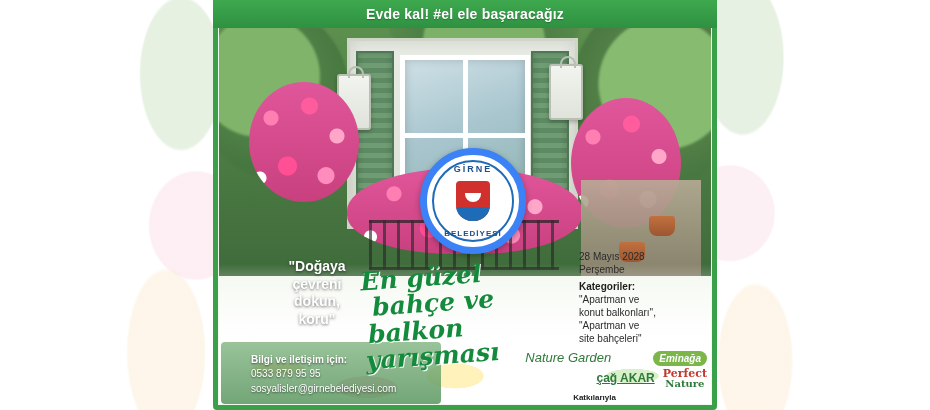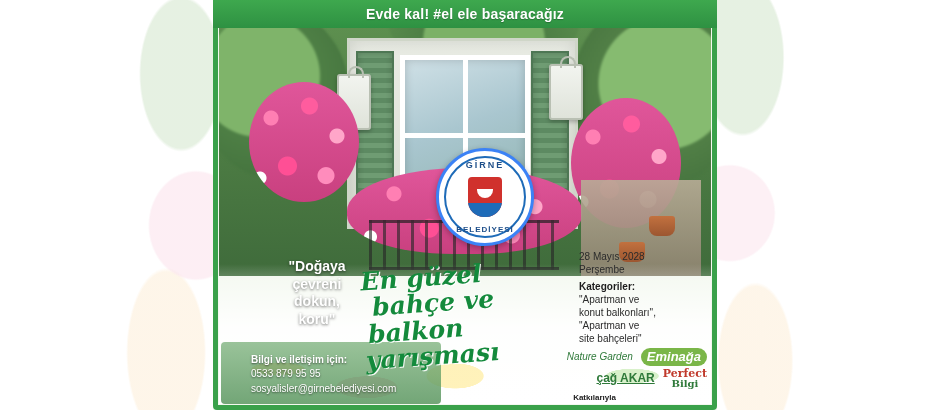--- a/index.html
+++ b/index.html
@@ -186,25 +186,25 @@
   .pot {
     position: absolute;
     width: 26px; height: 20px;
     background: linear-gradient(180deg,#c2713f 0%, #9c5630 100%);
     border-radius: 3px 3px 8px 8px;
   }
 
   
   .emblem {
     position: absolute;
-    left: 223px; top: 148px;
+    left: 207px; top: 148px;
     width: 92px; height: 92px;
     border-radius: 50%;
     background: #ffffff;
-    border: 3px solid #3b82f6;
+    border: 7px solid #3b82f6;
     box-shadow: 0 2px 6px rgba(0,0,0,0.3);
     z-index: 34;
     display: flex;
     flex-direction: column;
     align-items: center;
     justify-content: center;
   }
   .emblem .ring {
     position: absolute;
     inset: 5px;
@@ -362,29 +362,30 @@
     align-items: center;
     gap: 8px;
   }
   .sponsor {
     font-size: 8px;
     font-weight: bold;
     line-height: 1.1;
     text-align: center;
     white-space: nowrap;
   }
-  .sponsor.nature { color: #2f7a3a; font-style: italic; font-weight: normal; font-size: 10px; }
+  .sponsor.nature { color: #2f7a3a; font-style: italic; font-weight: normal; font-size: 13px; }
   .sponsor.cag { color: #2f7a3a; font-size: 12px; text-decoration: underline; }
   .sponsor.emine {
     color: #ffffff;
     background: #7ab648;
     padding: 2px 6px;
     border-radius: 9px;
-    font-size: 13px;
+    font-size: 10px;
     font-style: italic;
+    margin-left: 34px;
   }
   .sponsor.perfect { color: #c0392b; font-size: 11px; font-family: "DejaVu Serif", serif; }
   .sponsor.perfect .g { color: #2f7a3a; display:block; font-size: 10px; margin-top:-2px; }
   .katkilariyla {
     font-size: 8px;
     font-weight: bold;
     color: #222;
     margin-top: 2px;
     align-self: center;
     margin-right: 70px;
@@ -497,21 +498,21 @@
 
     <div class="sponsors">
       <div class="sponsor-row">
         <span class="sponsor nature">Nature Garden</span>
         <span class="sponsor emine">Eminağa</span>
       </div>
       <div class="sponsor-row">
         <span class="sponsor cag">çağ AKAR</span>
         <span class="sponsor perfect">
           <span>Perfect</span>
-          <span class="g">Bilgi</span>
+          <span class="g">Nature</span>
         </span>
       </div>
       <div class="katkilariyla">Katkılarıyla</div>
     </div>
 
     <div class="art-frame"></div>
   </div>
 
   <div class="gutter left"></div>
   <div class="gutter right"></div>

